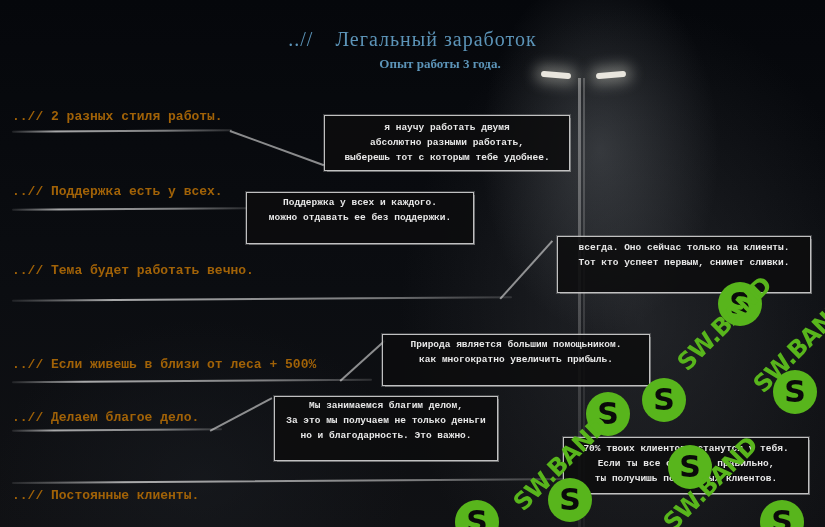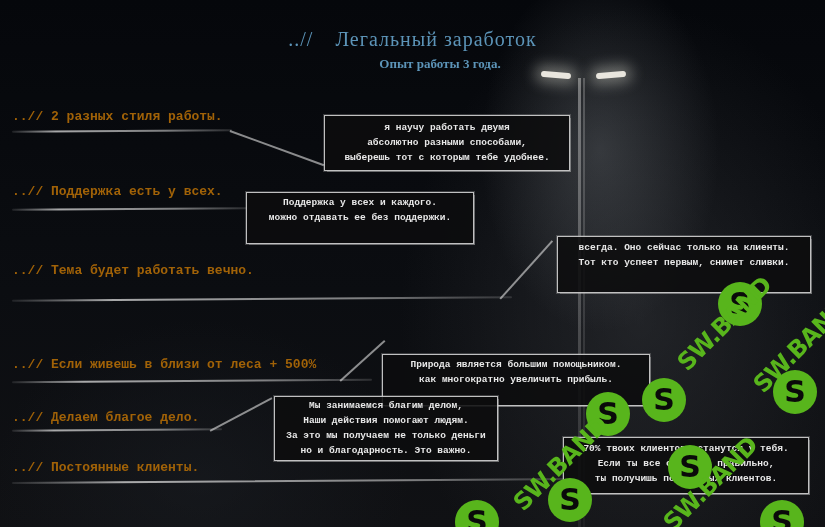--- a/index.html
+++ b/index.html
@@ -59,21 +59,21 @@
 <div class="title">
   <span class="slash">..//</span><span>Легальный заработок</span>
 </div>
 <div class="subtitle">Опыт работы 3 года.</div>
 
 <div class="item" style="top:109px;">..// 2 разных стиля работы.</div>
 <div class="underline" style="left:12px; top:130px; width:220px;"></div>
 <div class="connector" style="left:230px; top:130px; width:100px; transform:rotate(20deg);"></div>
 <div class="box" style="left:324px; top:115px; width:244px; height:50px; padding-top:4px;">
   <div>я научу работать двумя</div>
-  <div>абсолютно разными способами,</div>
+  <div>абсолютно разными работать,</div>
   <div>выберешь тот с которым тебе удобнее.</div>
 </div>
 
 <div class="item" style="top:184px;">..// Поддержка есть у всех.</div>
 <div class="underline" style="left:12px; top:208px; width:235px;"></div>
 <div class="box" style="left:246px; top:192px; width:226px; height:48px; padding-top:2px;">
   <div>Поддержка у всех и каждого.</div>
   <div>можно отдавать ее без поддержки.</div>
 </div>
 
@@ -81,36 +81,35 @@
 <div class="underline" style="left:12px; top:298px; width:500px;"></div>
 <div class="connector" style="left:500px; top:298px; width:78px; transform:rotate(-48deg);"></div>
 <div class="box" style="left:557px; top:236px; width:252px; height:52px; padding-top:3px;">
   <div>всегда. Оно сейчас только на клиенты.</div>
   <div>Тот кто успеет первым, снимет сливки.</div>
 </div>
 
 <div class="item" style="top:357px;">..// Если живешь в близи от леса + 500%</div>
 <div class="underline" style="left:12px; top:380px; width:360px;"></div>
 <div class="connector" style="left:340px; top:380px; width:60px; transform:rotate(-42deg);"></div>
-<div class="box" style="left:382px; top:334px; width:266px; height:48px; padding-top:2px;margin-top:20px;">
+<div class="box" style="left:382px; top:334px; width:266px; height:48px; padding-top:2px;">
   <div>Природа является большим помощьником.</div>
   <div>как многократно увеличить прибыль.</div>
 </div>
 
 <div class="item" style="top:410px;">..// Делаем благое дело.</div>
 <div class="underline" style="left:12px; top:429px; width:210px;"></div>
 <div class="connector" style="left:210px; top:430px; width:70px; transform:rotate(-28deg);"></div>
 <div class="box" style="left:274px; top:396px; width:222px; height:62px; padding-top:1px;">
   <div>Мы занимаемся благим делом,</div>
-  <div>Наши действия помогают людям.</div>
   <div>За это мы получаем не только деньги</div>
   <div>но и благодарность. Это важно.</div>
 </div>
 
-<div class="item" style="top:460px;">..// Постоянные клиенты.</div>
+<div class="item" style="top:488px;">..// Постоянные клиенты.</div>
 <div class="underline" style="left:12px; top:480px; width:560px;"></div>
 <div class="box" style="left:563px; top:437px; width:244px; height:52px; padding-top:3px;">
   <div>70% твоих клиентов останутся у тебя.</div>
   <div>Если ты все сделаешь правильно,</div>
   <div>ты получишь постоянных клиентов.</div>
 </div>
 
 <div class="wm">
   <div class="circ" style="left:718px; top:282px;"></div>
   <div class="word" style="left:740px; top:332px;">SW.BAND</div>

